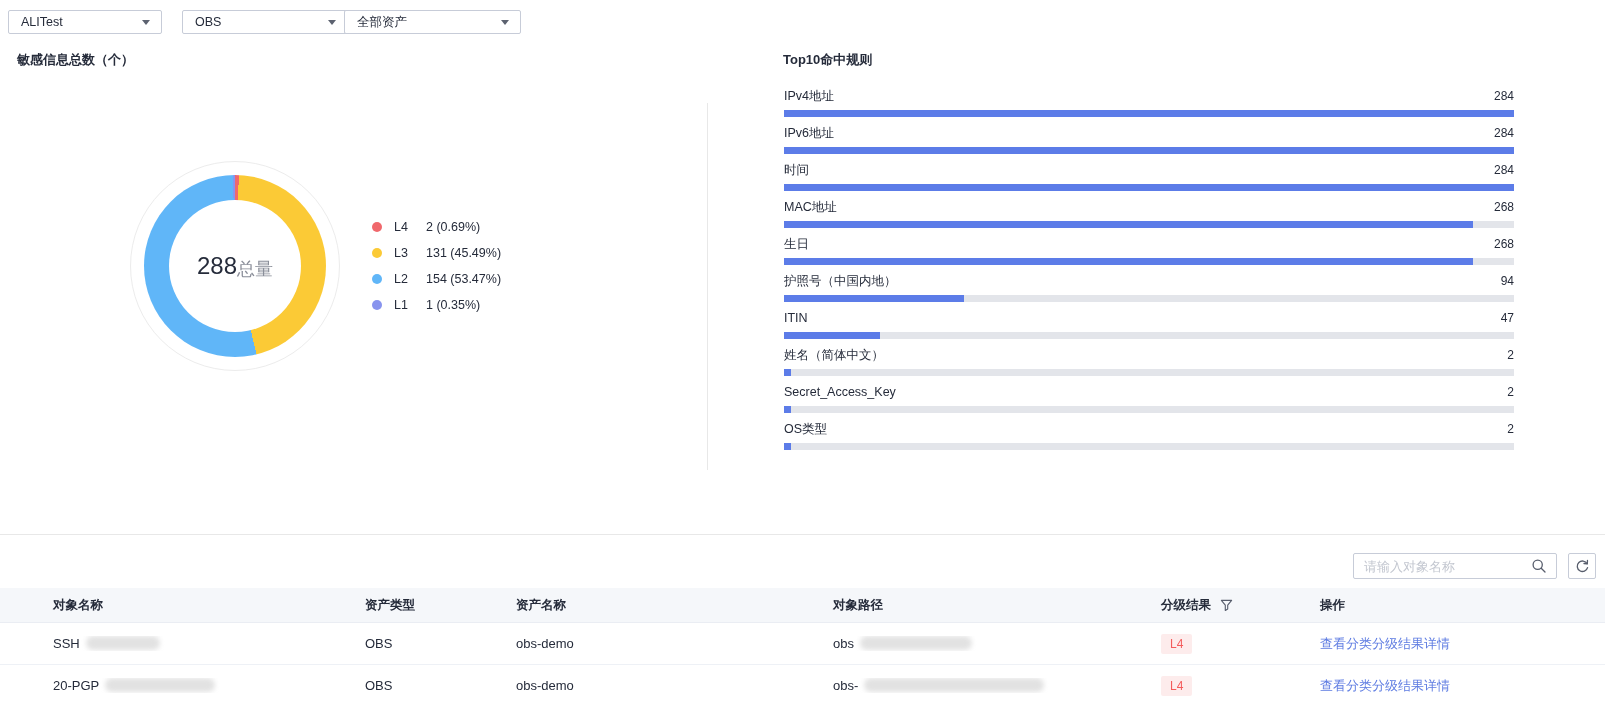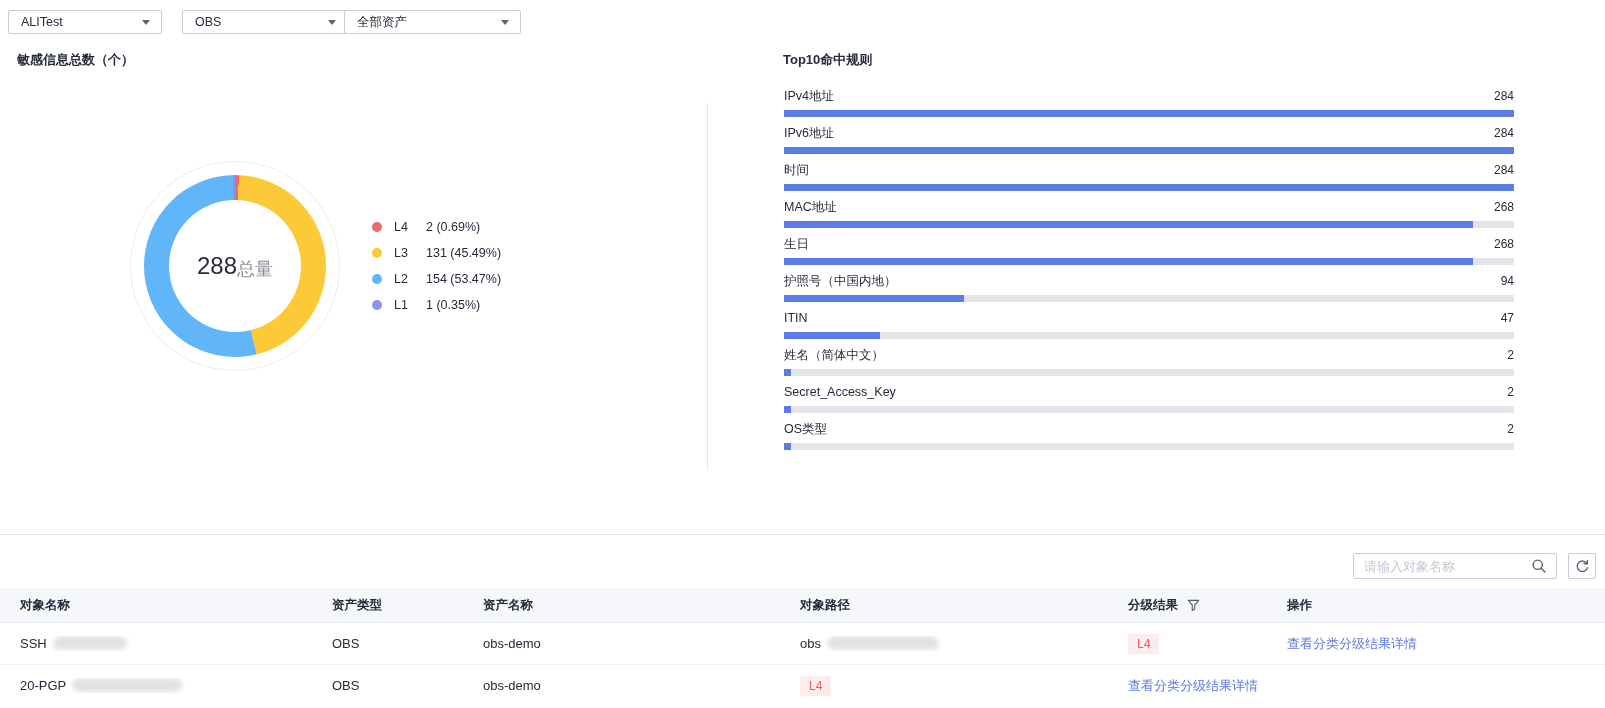--- a/index.html
+++ b/index.html
@@ -51,21 +51,21 @@
                 border:1px solid #c7ccd8;border-radius:2px;font-size:13px;padding:0 32px 0 10px;
                 color:#252b3a;font-family:inherit;outline:none;}
   .search-input::placeholder{color:#c3c7d0;}
   .search-icon{position:absolute;left:1531px;top:558px;width:16px;height:16px;cursor:pointer;}
   .refresh-btn{position:absolute;left:1568px;top:553px;width:28px;height:26px;box-sizing:border-box;
                border:1px solid #c7ccd8;border-radius:2px;background:#fff;display:flex;
                align-items:center;justify-content:center;cursor:pointer;padding:0;}
 
   
   .table{position:absolute;left:0;top:588px;width:1605px;}
-  .t-row{display:grid;grid-template-columns:312px 151px 317px 328px 159px 338px;align-items:center;}
+  .t-row{display:grid;grid-template-columns:312px 151px 317px 328px 159px 338px;align-items:center;padding-left:33px;}
   .t-head{height:34px;background:#f5f7fa;font-size:12.5px;font-weight:bold;border-bottom:1px solid #eaedf3;}
   .t-body-row{height:41px;font-size:13px;border-bottom:1px solid #eef1f6;}
   .t-body-row.last{border-bottom:none;}
   .cell{padding-left:20px;white-space:nowrap;overflow:hidden;}
   .head-cell{display:flex;align-items:center;}
   .funnel{margin-left:9px;cursor:pointer;display:inline-flex;}
   .badge{display:inline-block;padding:3px 9px;border-radius:2px;font-size:12px;background:#fdecec;color:#f45c5c;}
   .link{font-size:13px;cursor:pointer;color:#5e7ce2;}
   .blur{display:inline-block;height:14px;background:#e2e2e2;border-radius:7px;filter:blur(2.5px);
         vertical-align:-2px;margin-left:6px;}
@@ -281,20 +281,23 @@
       </div>
     </div>
 
     <div class="t-row t-body-row last">
       <div class="cell">
         <span>20-PGP</span><span class="blur w110"></span>
       </div>
       <div class="cell">OBS</div>
       <div class="cell">obs-demo</div>
       <div class="cell">
+        <span>obs-</span><span class="blur w180"></span>
+      </div>
+      <div class="cell">
         <span class="badge">L4</span>
       </div>
       <div class="cell">
         <span class="link" style="color: rgb(94, 124, 226);">查看分类分级结果详情</span>
       </div>
     </div>
   </div>
 
 </div>
 

